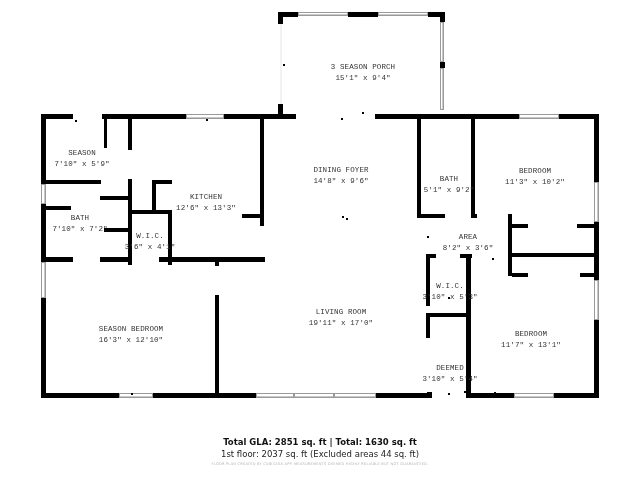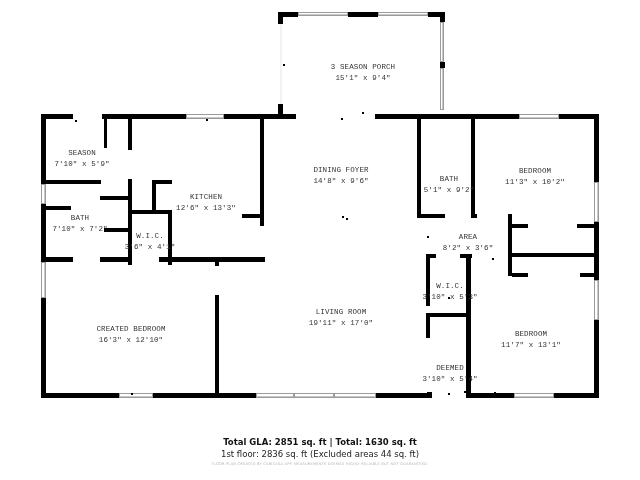--- a/index.html
+++ b/index.html
@@ -157,32 +157,32 @@
   </div>
   <div class="room" style="left:468px;top:232px;">
     <span>AREA</span>
     <span class="dim">8'2" x 3'6"</span>
   </div>
   <div class="room" style="left:450px;top:281px;">
     <span>W.I.C.</span>
     <span class="dim">3'10" x 5'3"</span>
   </div>
   <div class="room" style="left:131px;top:324px;">
-    <span>CREATED BEDROOM</span>
+    <span>SEASON BEDROOM</span>
     <span class="dim">16'3" x 12'10"</span>
   </div>
   <div class="room" style="left:341px;top:307px;">
     <span>LIVING ROOM</span>
     <span class="dim">19'11" x 17'0"</span>
   </div>
   <div class="room" style="left:531px;top:329px;">
     <span>BEDROOM</span>
     <span class="dim">11'7" x 13'1"</span>
   </div>
   <div class="room" style="left:450px;top:363px;">
     <span>DEEMED</span>
     <span class="dim">3'10" x 5'4"</span>
   </div>
 </div>
 
 <div class="footer f1">Total GLA: 2851 sq. ft | Total: 1630 sq. ft</div>
-<div class="footer f2">1st floor: 2836 sq. ft (Excluded areas 44 sq. ft)</div>
+<div class="footer f2">1st floor: 2037 sq. ft (Excluded areas 44 sq. ft)</div>
 <div class="footer f3">FLOOR PLAN CREATED BY CUBICASA APP. MEASUREMENTS DEEMED HIGHLY RELIABLE BUT NOT GUARANTEED.</div>
 
 </body></html>

